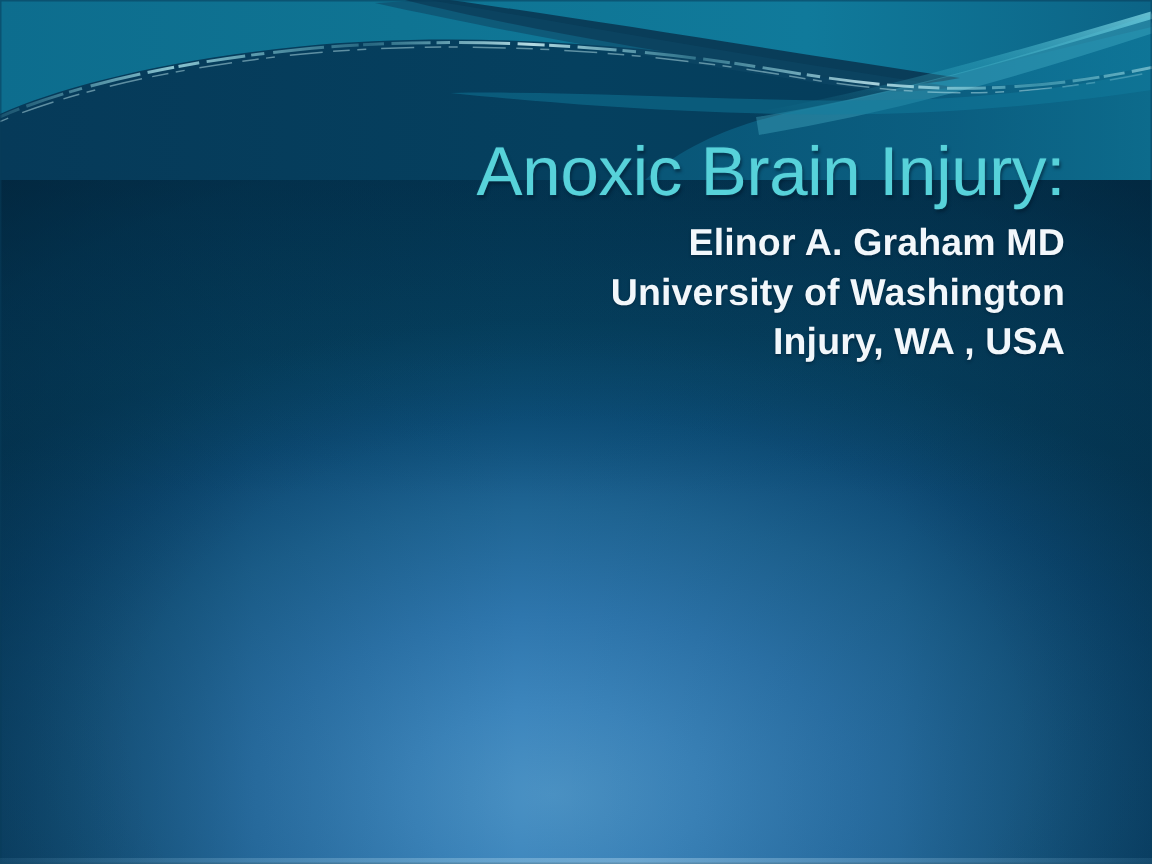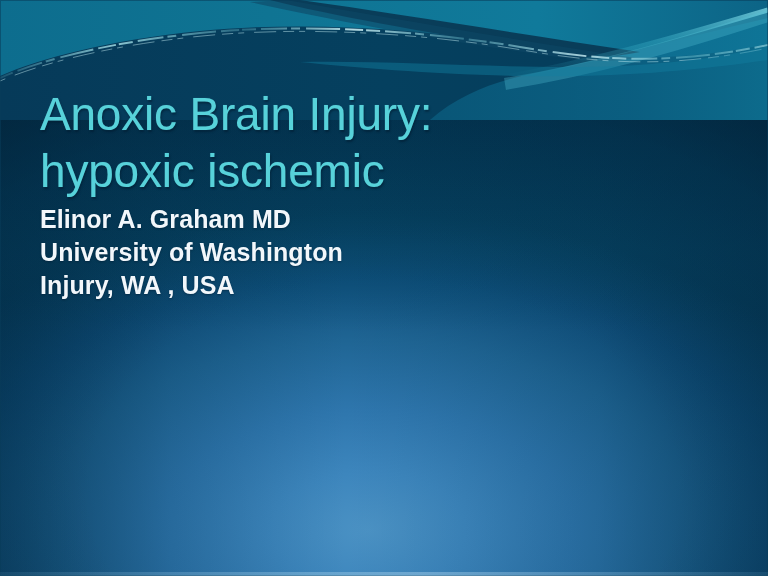--- a/index.html
+++ b/index.html
@@ -60,21 +60,21 @@
     width: 768px;
     height: 120px;
   }
 
   
   .text-block {
     position: absolute;
     left: 40px;
     right: 58px;
     top: 86px;
-    text-align: left;
+    text-align: right;
   }
   .slide-title {
     color: #57d2da;
     font-size: 46px;
     line-height: 57px;
     font-weight: 400;
     letter-spacing: -0.2px;
     text-shadow: 1px 2px 2px rgba(0,25,45,0.55),
                  0 0 1px rgba(120,230,240,0.35);
     margin: 0;
@@ -180,21 +180,20 @@
 
       <path fill="#117f9f" opacity="0.45" d="M300,62 C400,60 520,70 620,66 C680,63 730,56 768,46
                L768,60 C700,70 620,78 520,76 C430,74 360,68 300,62 Z"></path>
     </svg>
   </div>
 
   <div class="text-block">
 
     <h1 class="slide-title">
       <span class="tline">Anoxic Brain Injury:</span>
-      <span class="tline">hypoxic ischemic</span>
     </h1>
 
     <div class="slide-subtitle">
       <span class="sline">Elinor A. Graham MD</span>
       <span class="sline">University of Washington</span>
       <span class="sline">Injury, WA , USA</span>
     </div>
 
   </div>
 

